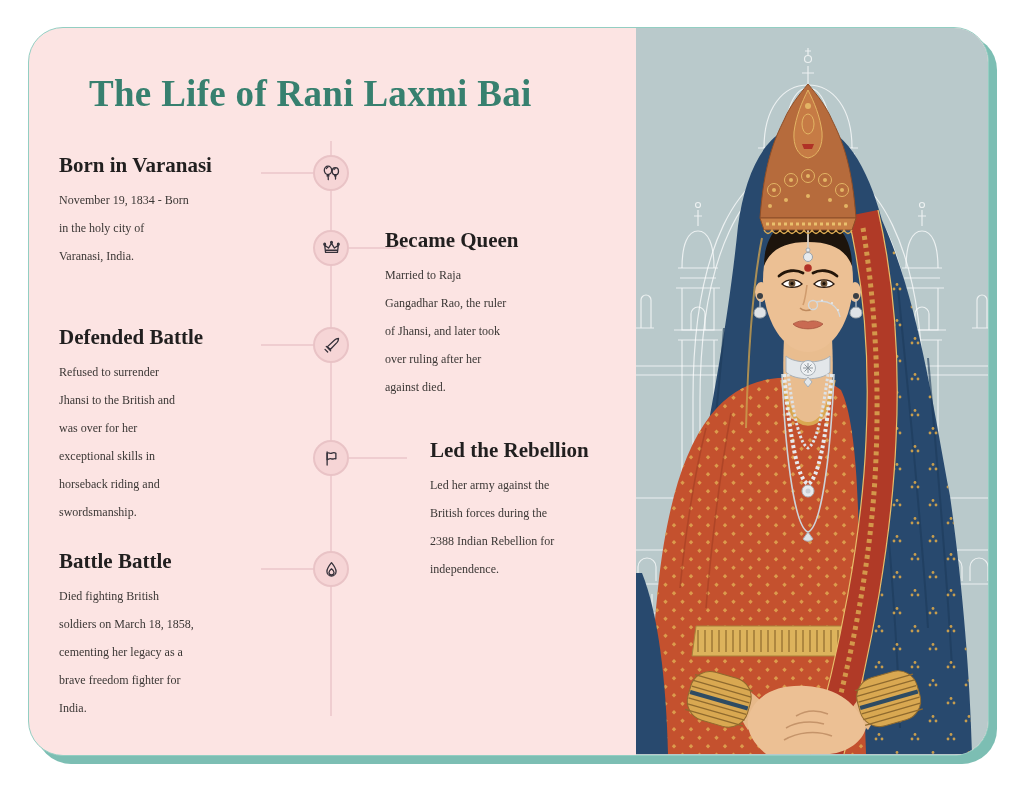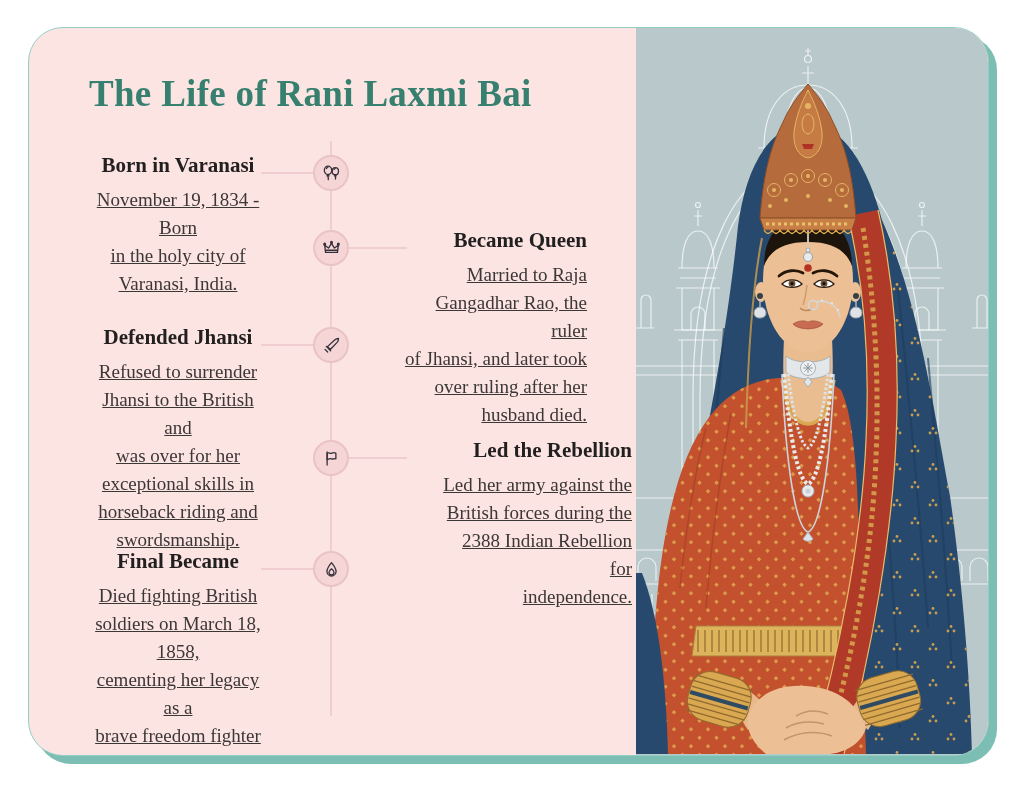--- a/index.html
+++ b/index.html
@@ -13,23 +13,23 @@
   
   .vline{position:absolute;left:301px;top:113px;width:2px;height:575px;background:#efcdd0;}
   .connector{position:absolute;height:2px;background:#efcdd0;}
   .dot{position:absolute;width:36px;height:36px;border-radius:50%;background:#f6d5d6;
        border:2px solid #e9c3c6;box-sizing:border-box;display:flex;align-items:center;
        justify-content:center;}
   .dot svg{width:21px;height:21px;stroke:#35313a;fill:none;stroke-width:1.5;
            stroke-linecap:round;stroke-linejoin:round;}
   .block{position:absolute;}
   .block h2{margin:0 0 9px 0;font-size:21px;line-height:23px;color:#211f1f;font-weight:bold;}
-  .block p{margin:0;font-size:19px;line-height:28px;color:#3b3735;white-space:pre-line;text-decoration:underline;}
-  .b-left{width:182px;text-align:center;left:58px;}
-  .b-right{width:190px;text-align:right;left:368px;}
+  .block p{margin:0;font-size:12px;line-height:28px;color:#3b3735;white-space:pre-line;}
+  .b-left{width:182px;text-align:left;left:30px;}
+  .b-right{width:190px;text-align:left;left:356px;}
   
   .portrait{position:absolute;left:607px;top:0;width:354px;height:729px;overflow:hidden;}
   .portrait svg{display:block;}
 </style>
 </head>
 <body>
 <div class="page">
 
 <div class="card">
 
@@ -86,40 +86,40 @@
     <p>November 19, 1834 - Born
 in the holy city of
 Varanasi, India.</p>
   </div>
   <div class="block b-right" style="top:201px;">
     <h2>Became Queen</h2>
     <p>Married to Raja
 Gangadhar Rao, the ruler
 of Jhansi, and later took
 over ruling after her
-husband died.</p>
+against died.</p>
   </div>
   <div class="block b-left" style="top:298px;">
-    <h2>Defended Jhansi</h2>
+    <h2>Defended Battle</h2>
     <p>Refused to surrender
 Jhansi to the British and
 was over for her
 exceptional skills in
 horseback riding and
 swordsmanship.</p>
   </div>
   <div class="block b-right" style="top:411px;margin-left:45px;">
     <h2>Led the Rebellion</h2>
     <p>Led her army against the
 British forces during the
 2388 Indian Rebellion for
 independence.</p>
   </div>
   <div class="block b-left" style="top:522px;">
-    <h2>Final Became</h2>
+    <h2>Battle Battle</h2>
     <p>Died fighting British
 soldiers on March 18, 1858,
 cementing her legacy as a
 brave freedom fighter for
 India.</p>
   </div>
 
   <div class="portrait" role="img" aria-label="Traditional painted portrait of Rani Laxmi Bai wearing a golden conical crown, bindi, nose ring with chain, layered diamond necklaces, gold bangles, a red gold-patterned blouse and a deep blue dupatta, in front of a pale blue palace line-art backdrop.">
     <svg width="354" height="729" viewBox="0 0 354 729">
       <defs>

